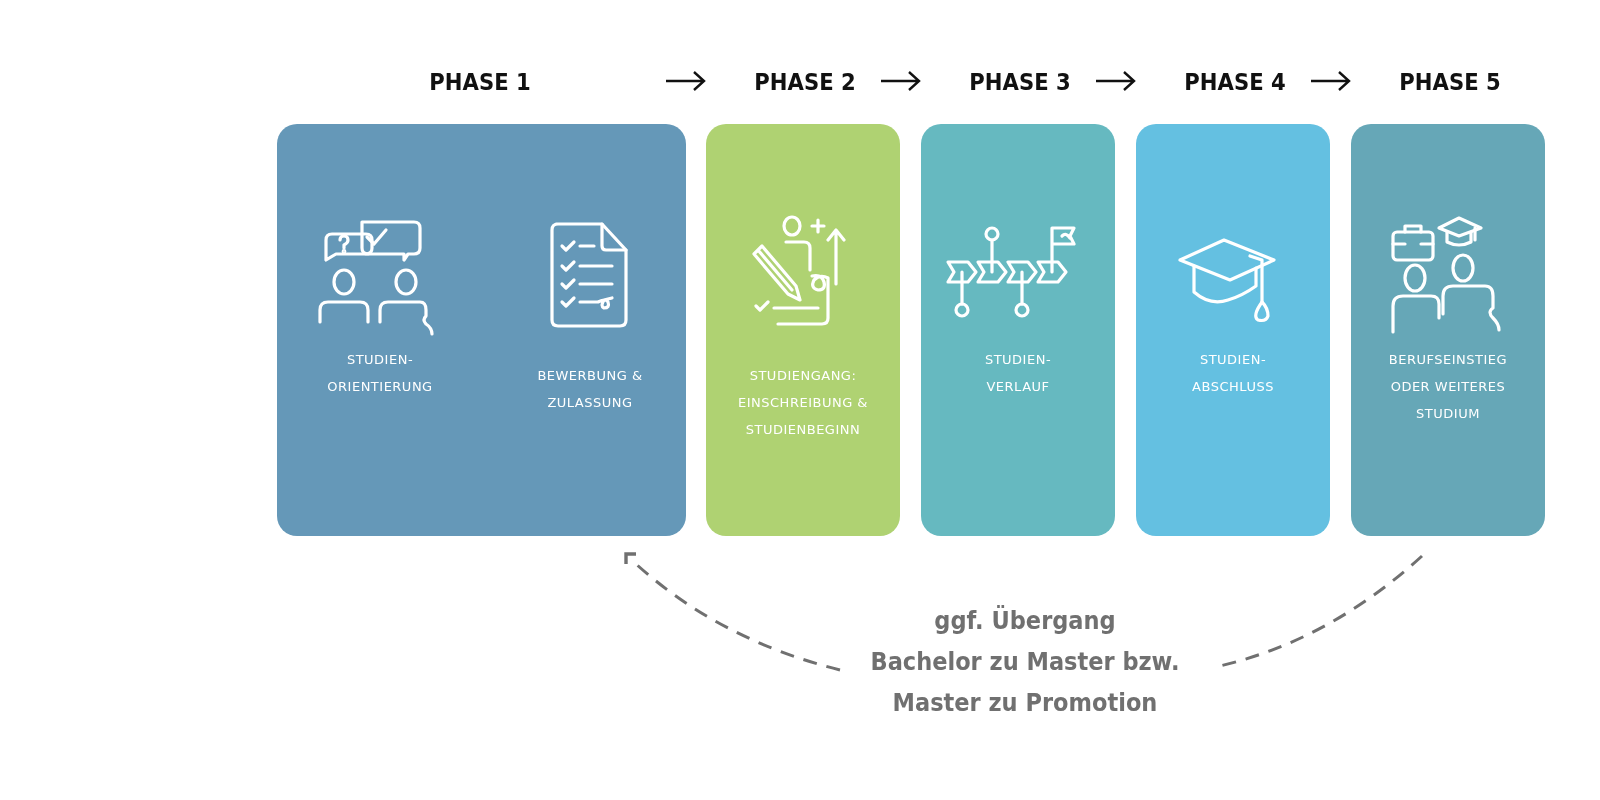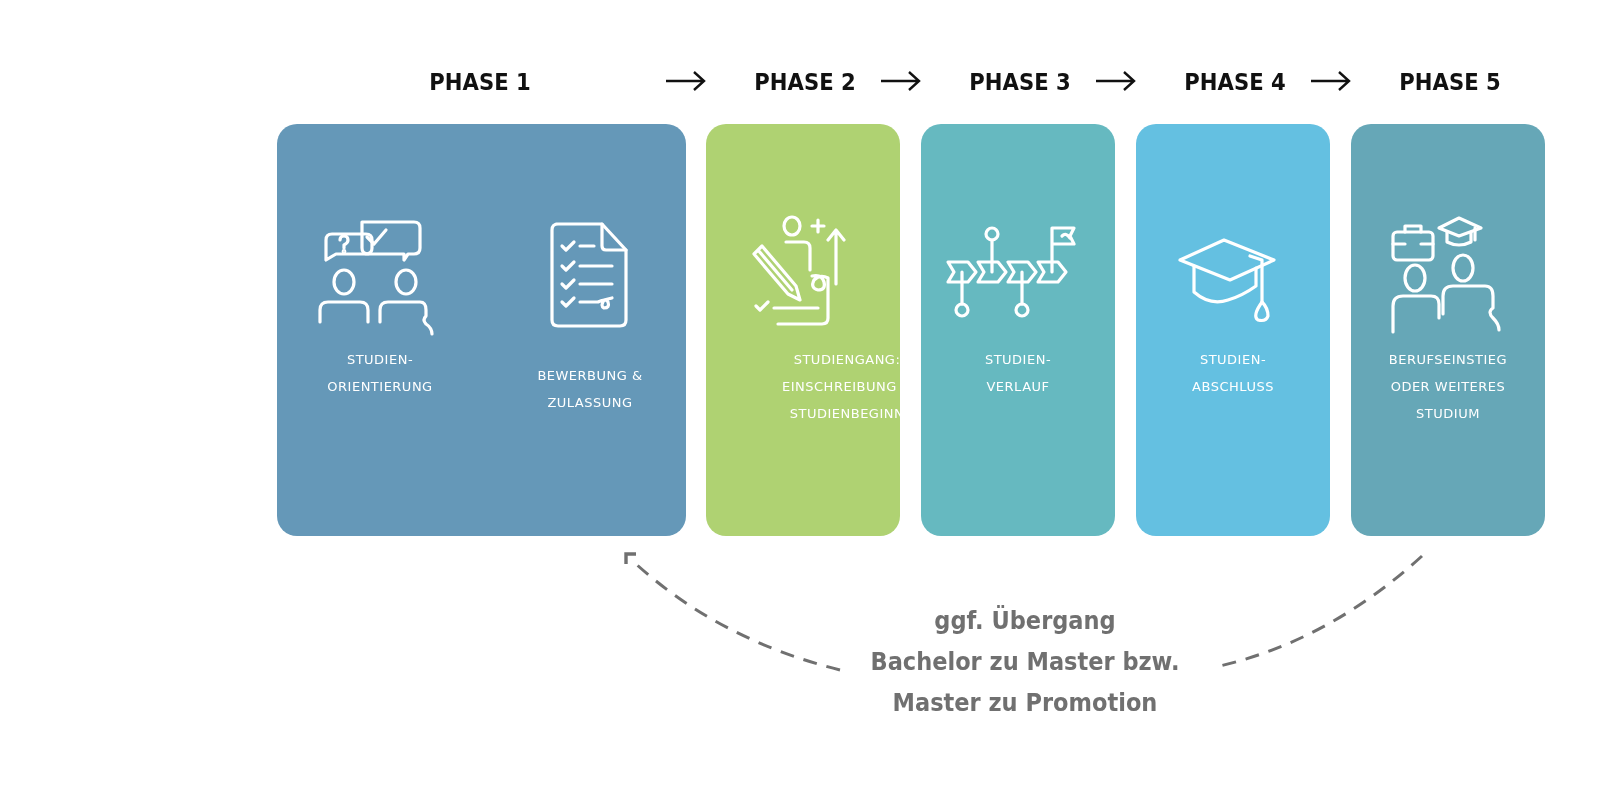--- a/index.html
+++ b/index.html
@@ -110,21 +110,21 @@
   <ellipse cx="28" cy="64" rx="10" ry="13"></ellipse>
   <ellipse cx="76" cy="54" rx="10" ry="13"></ellipse>
   <path d="M6 118 V92 Q6 82 16 82 H44 Q52 82 52 90 V104"></path>
   <path d="M56 100 V82 Q56 72 66 72 H98 Q106 72 106 82 V94 Q100 98 106 104 Q112 110 112 116"></path>
 </svg>
 
 <div class="label" style="left:290px;top:346px;width:180px;">STUDIEN-
 ORIENTIERUNG</div>
 <div class="label" style="left:500px;top:362px;width:180px;">BEWERBUNG &amp;
 ZULASSUNG</div>
-<div class="label" style="left:708px;top:346px;width:190px;margin-left:44px;">STUDIENGANG:
+<div class="label" style="left:708px;top:362px;width:190px;">STUDIENGANG:
 EINSCHREIBUNG &amp;
 STUDIENBEGINN</div>
 <div class="label" style="left:923px;top:346px;width:190px;">STUDIEN-
 VERLAUF</div>
 <div class="label" style="left:1138px;top:346px;width:190px;">STUDIEN-
 ABSCHLUSS</div>
 <div class="label" style="left:1351px;top:346px;width:194px;">BERUFSEINSTIEG
 ODER WEITERES
 STUDIUM</div>
 

